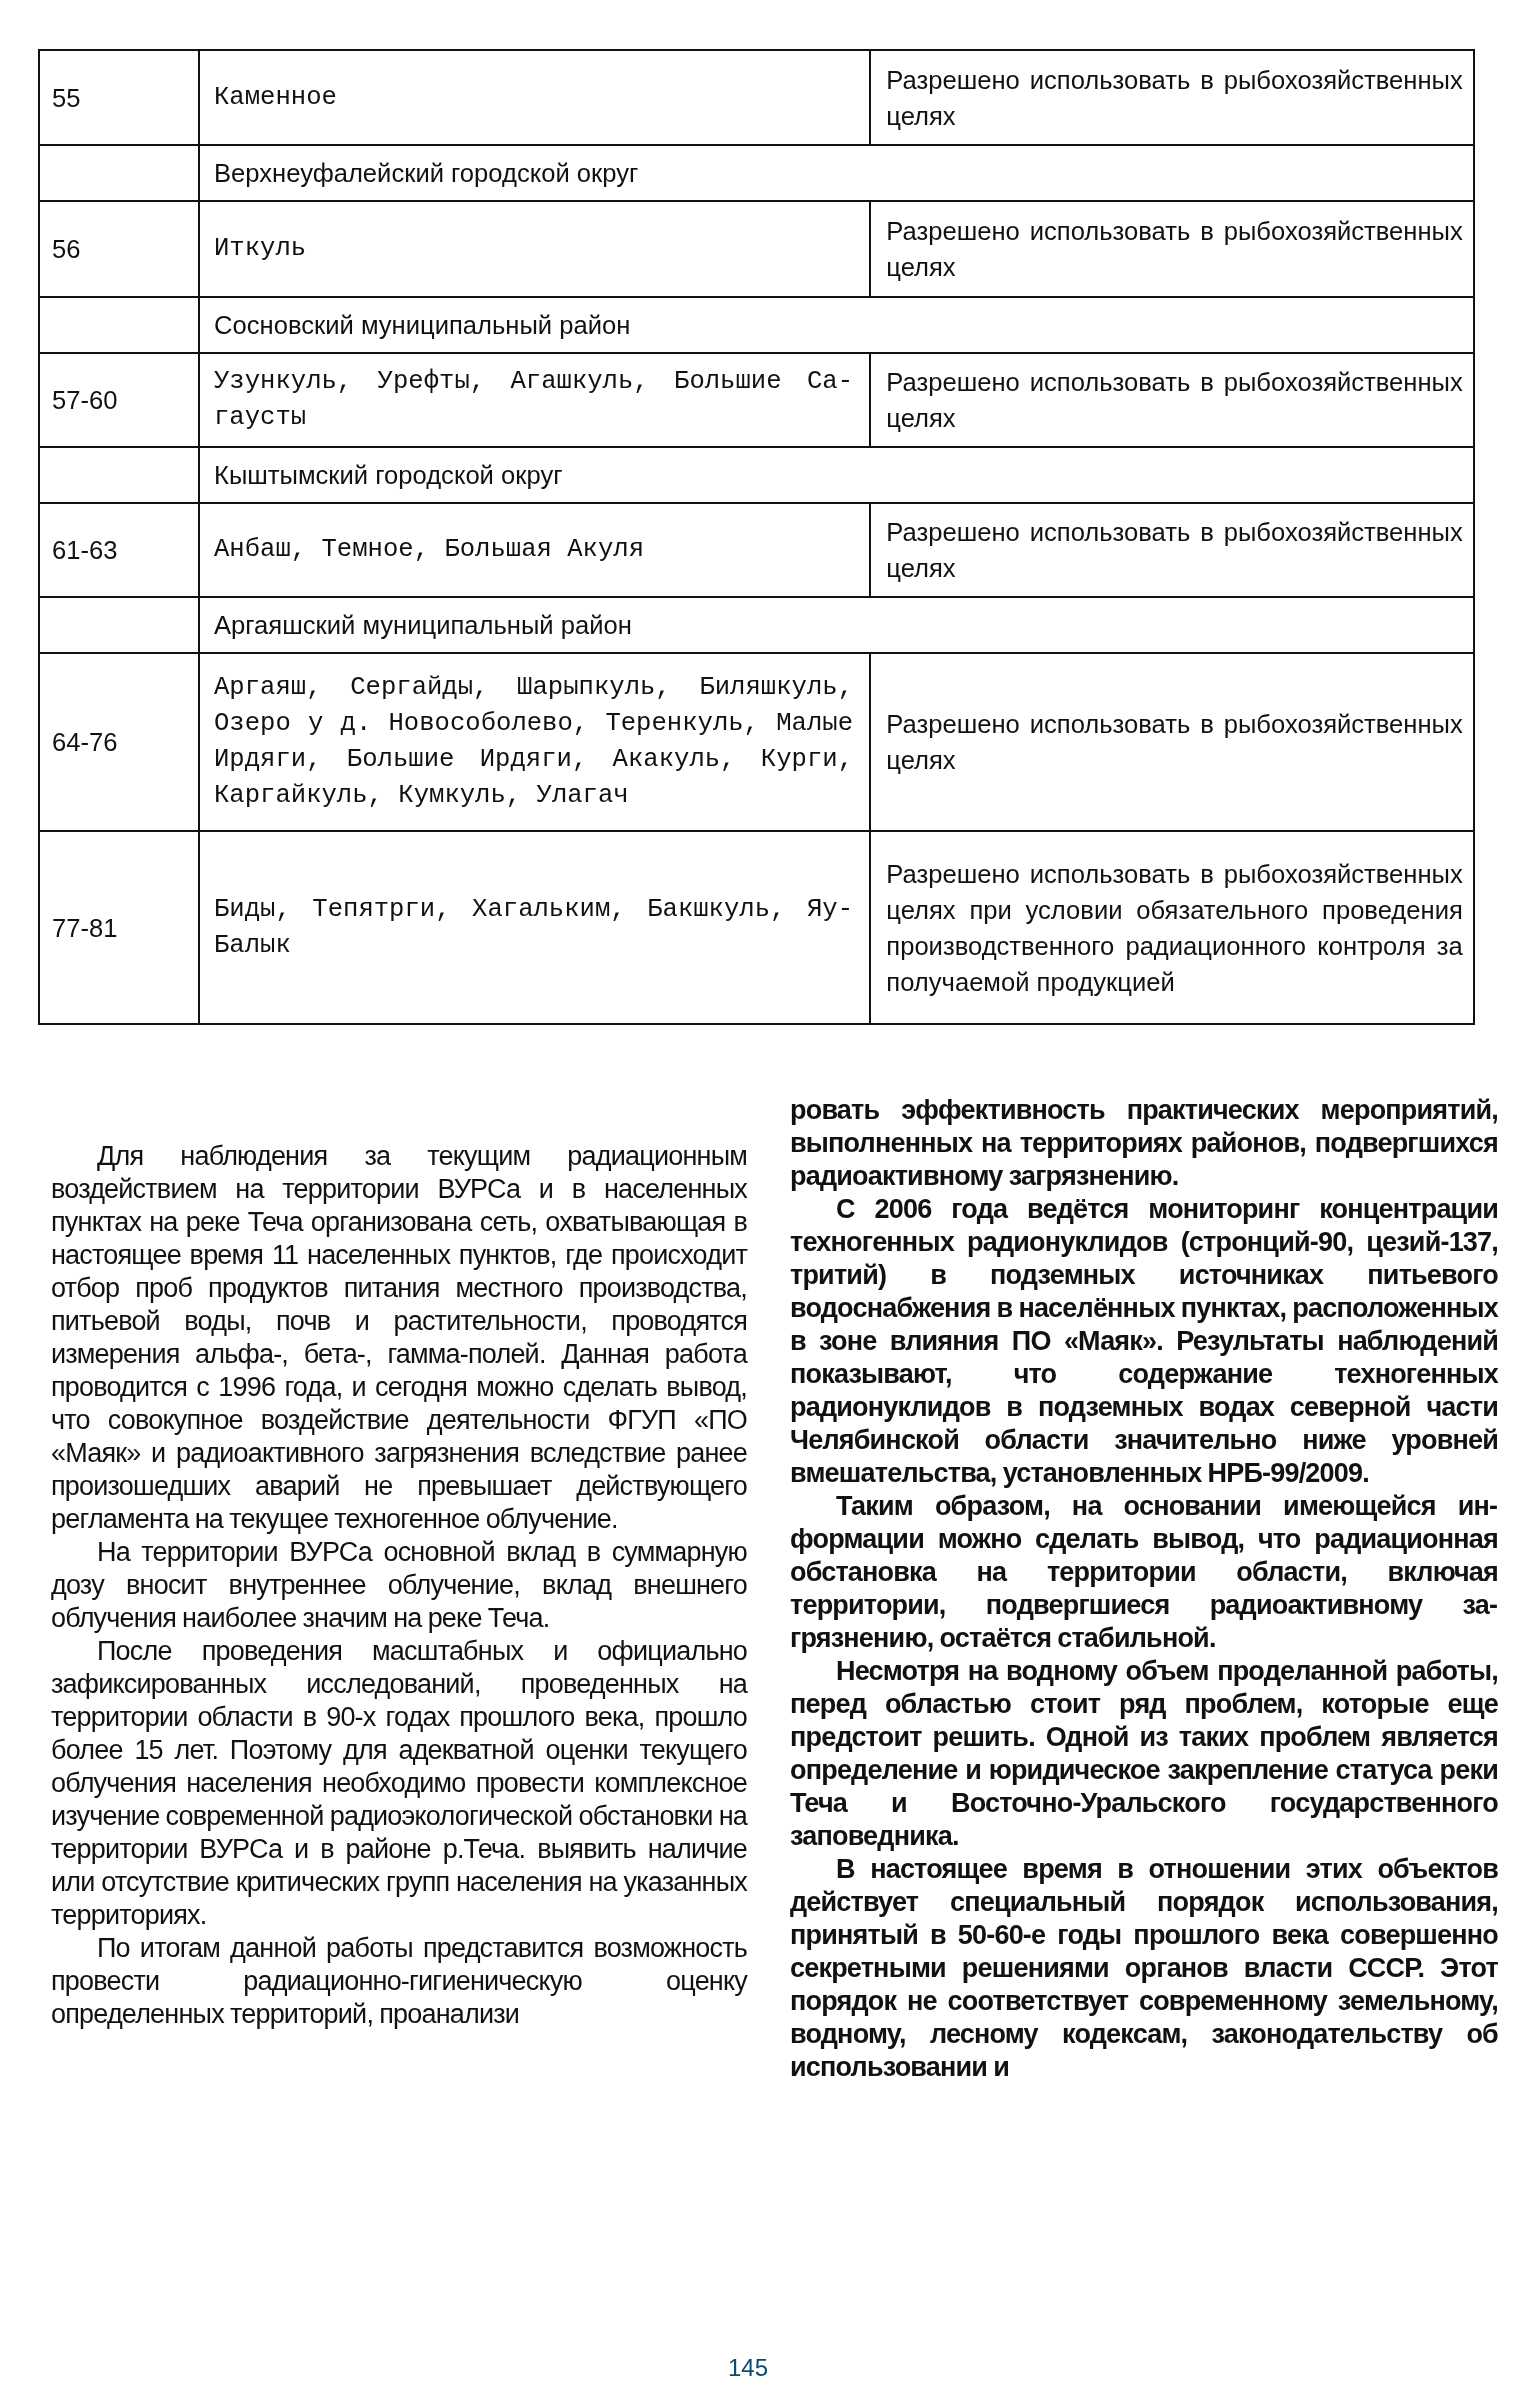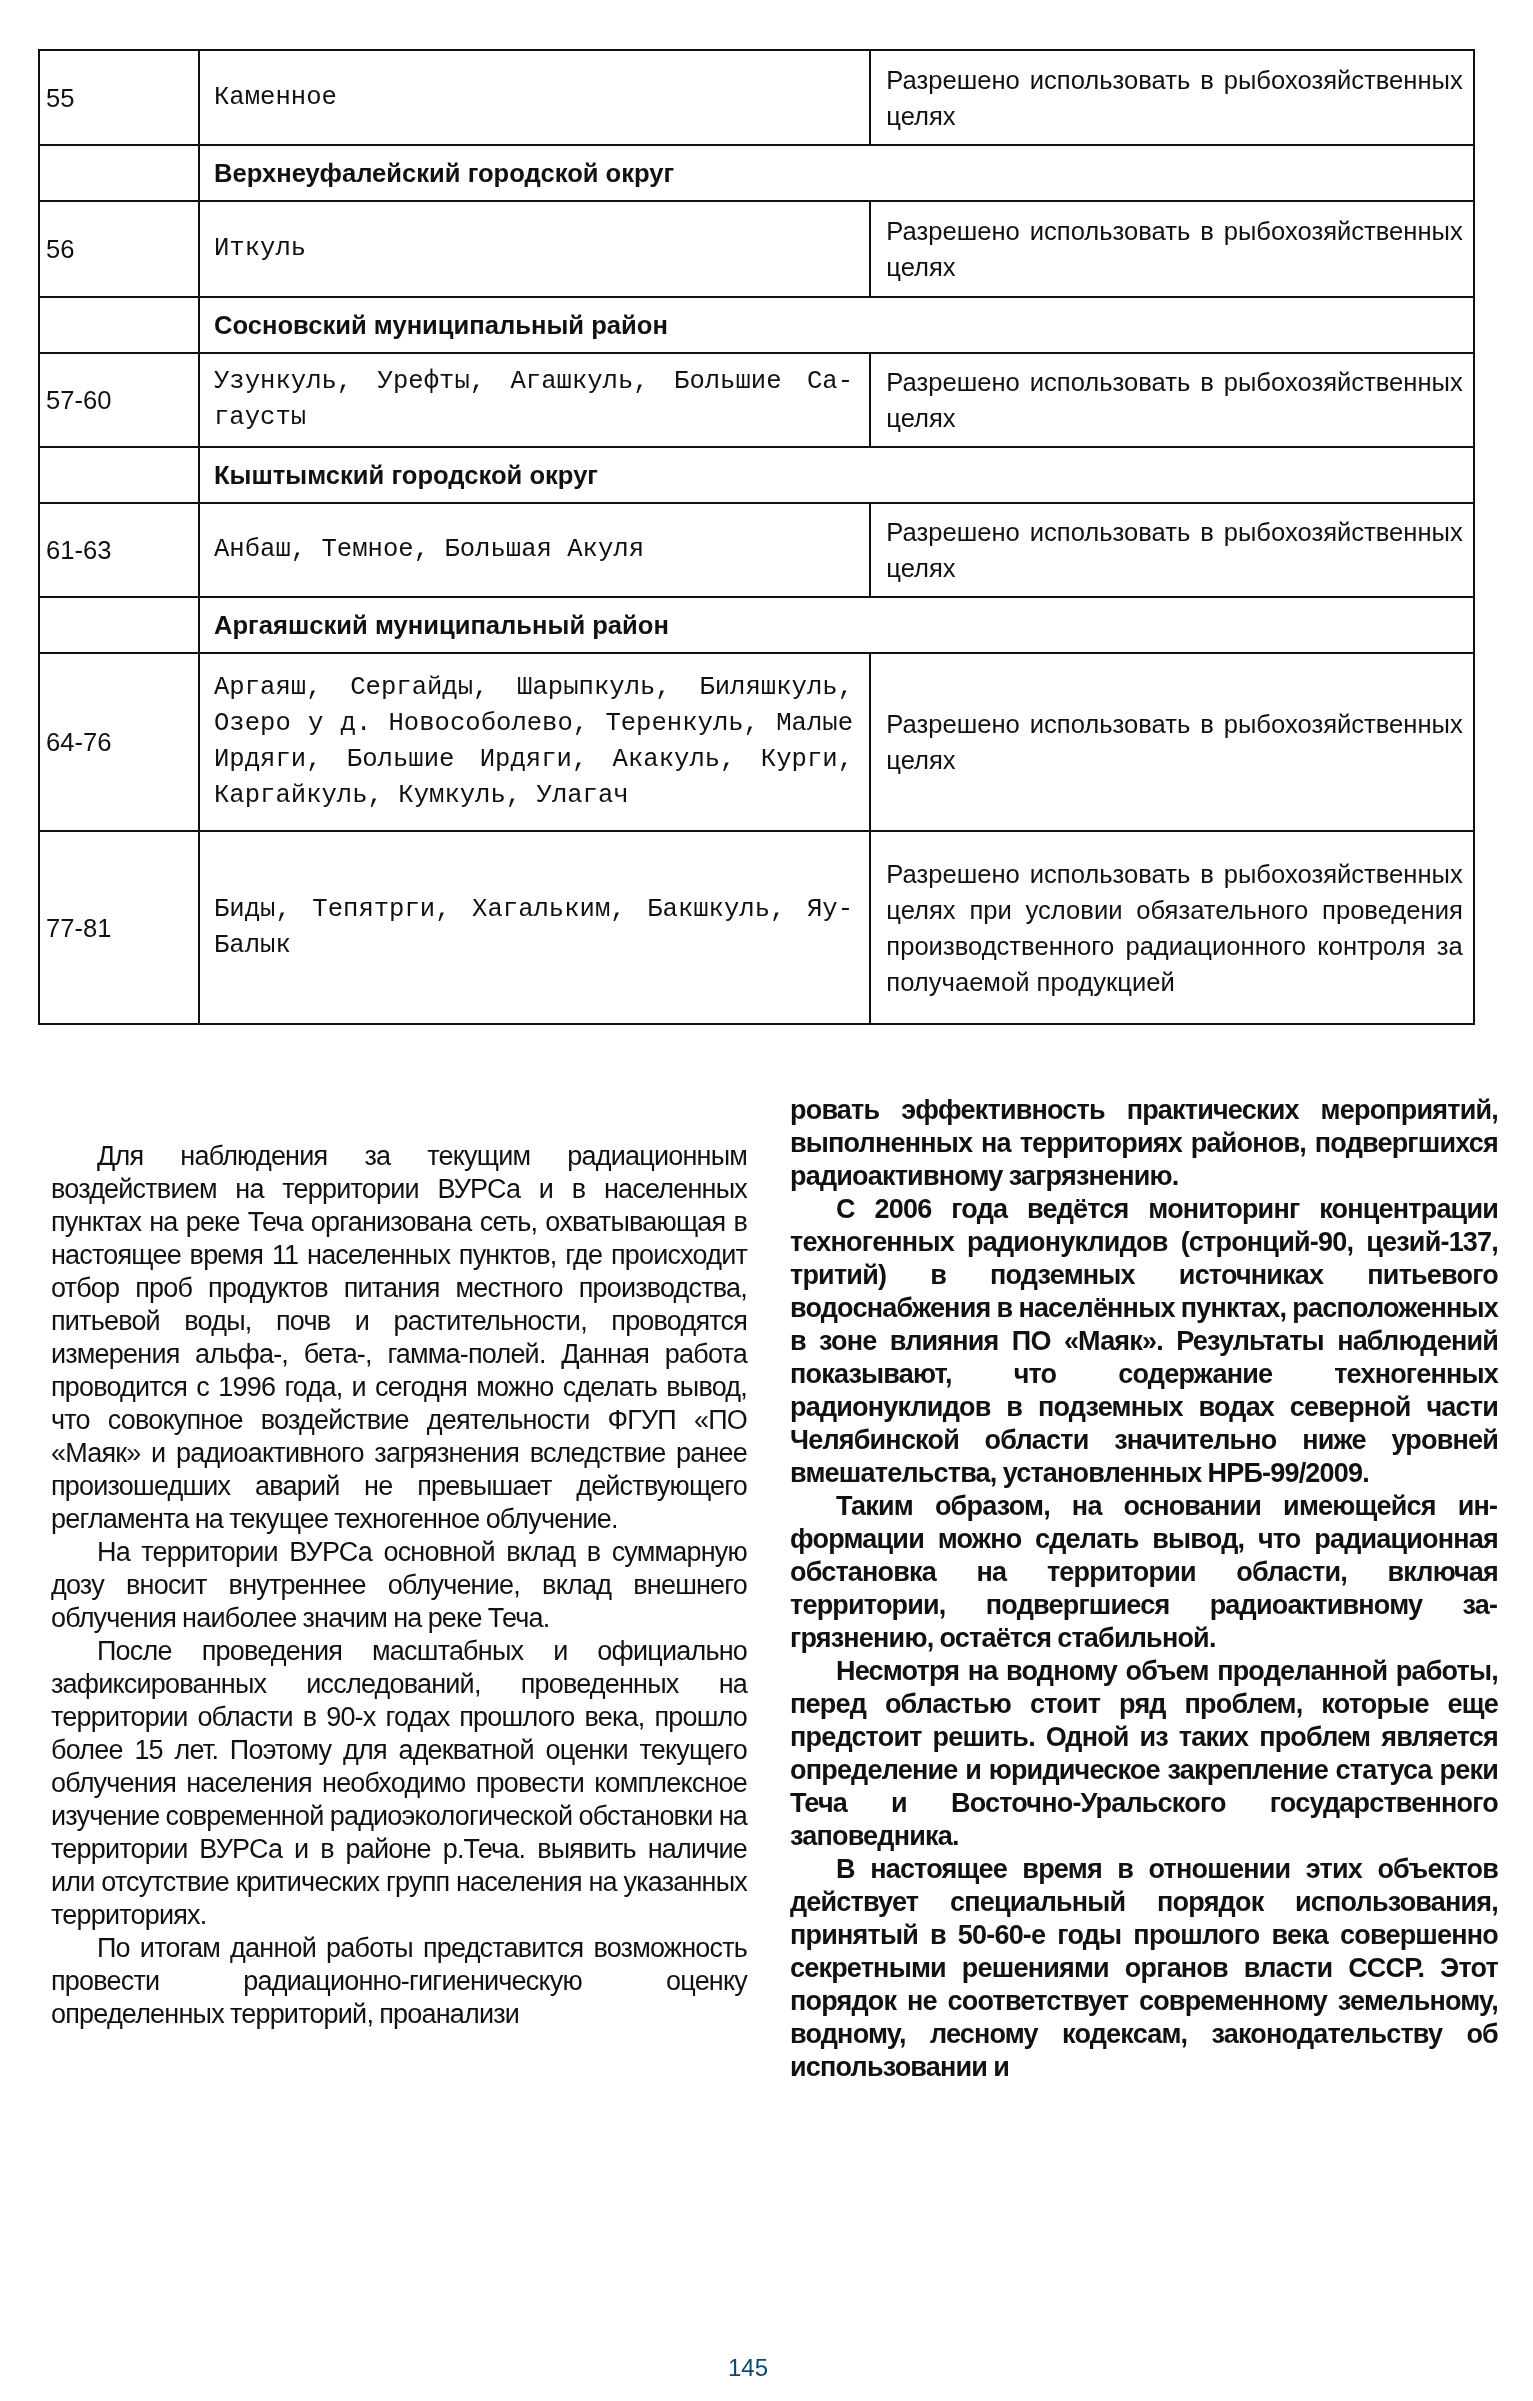--- a/index.html
+++ b/index.html
@@ -19,24 +19,24 @@
   }
   .tbl td {
     border: 2.6px solid #111;
     vertical-align: middle;
     padding: 0 11.5px 0 14px;
     box-sizing: border-box;
   }
   .tbl col.c1 { width: 160px; }
   .tbl col.c2 { width: 671px; }
   .tbl col.c3 { width: 604px; }
-  .tbl td.num { padding-left: 6px; }
+  .tbl td.num { padding-left: 12px; }
   .tbl td.name { text-align: justify; padding-right: 16px; font-family: Liberation Mono, monospace; }
   .tbl td.status { text-align: justify; padding-left: 15.3px; padding-right: 10.2px; margin-top: 35px; }
-  .tbl td.section { font-weight: bold; }
+  .tbl td.section { font-weight: normal; }
   .tbl tr.r-h148 { height: 95px; }
   .tbl tr.r-h88  { height: 56px; }
   .tbl tr.r-h150 { height: 96px; }
   .tbl tr.r-h147 { height: 94px; }
   .tbl tr.r-h278 { height: 178px; }
   .tbl tr.r-h302 { height: 193px; }
 
   
   .col {
     position: absolute; top: 1094px;

